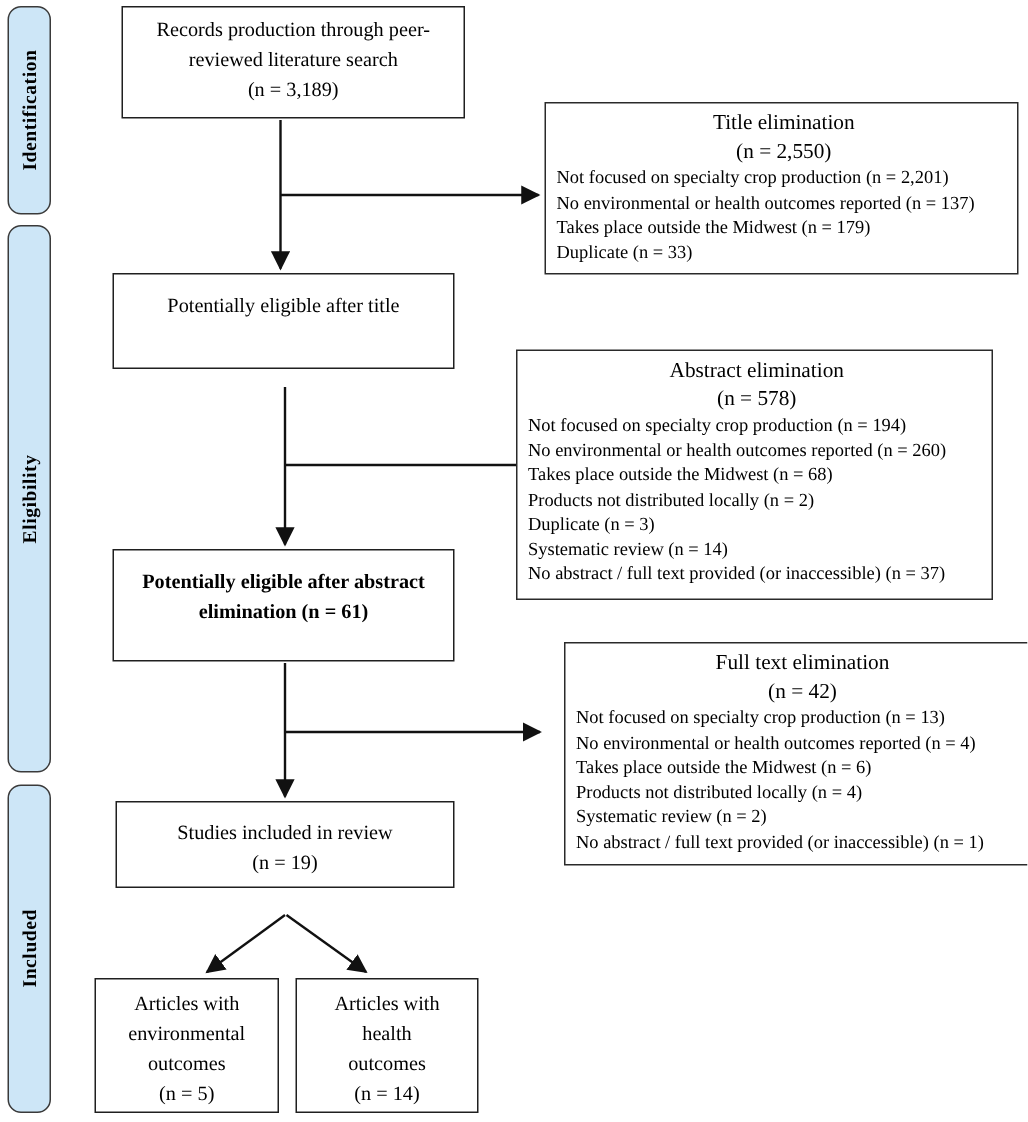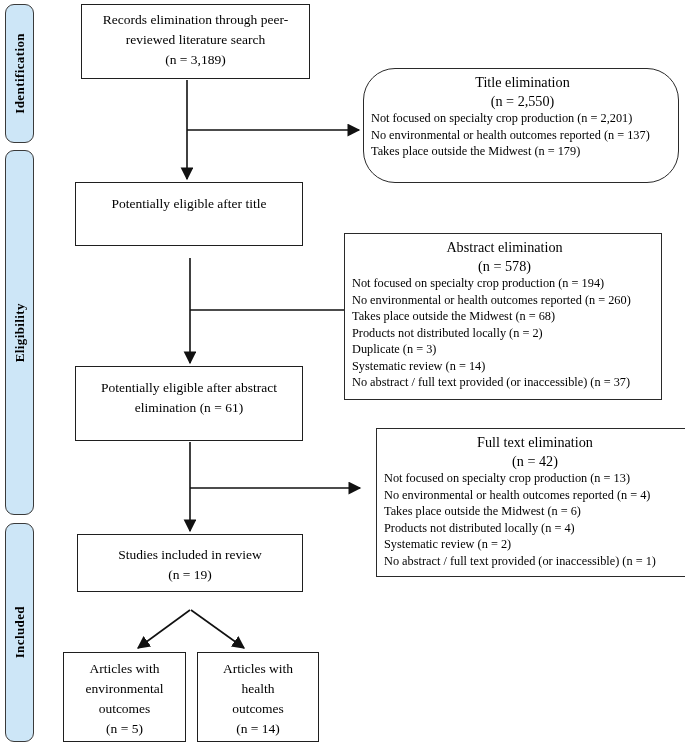--- a/index.html
+++ b/index.html
@@ -24,33 +24,33 @@
   #sbar-eligibility    { top:150px; height:365px; }
   #sbar-included       { top:523px; height:219px; }
 
   
   .fbox {
     position:absolute; background:#fff; border:1.7px solid #1f1f1f;
     box-sizing:border-box; text-align:center; font-size:13.5px; line-height:20px;
   }
   #box-records           { left:81px;  top:4px;   width:229px; height:75px; padding-top:5px; }
   #box-title-eligible    { left:75px;  top:182px; width:228px; height:64px; padding-top:11px; }
-  #box-abstract-eligible { left:75px;  top:366px; width:228px; height:75px; padding-top:11px; }
+  #box-abstract-eligible { left:75px;  top:366px; width:228px; height:75px; padding-top:11px;font-weight:bold; }
   #box-included          { left:77px;  top:534px; width:226px; height:58px; padding-top:10px; }
   #box-env               { left:63px;  top:652px; width:123px; height:90px; padding-top:6px; }
   #box-health            { left:197px; top:652px; width:122px; height:90px; padding-top:6px; }
 
   
   .ebox {
     position:absolute; background:#fff; border:1.4px solid #2a2a2a;
     box-sizing:border-box; font-size:12.3px; line-height:16.5px;
     padding:4px 4px 0 7px;
   }
   .ebox .head { text-align:center; font-size:14.2px; line-height:18.5px; }
-  #elim-title    { left:363px; top:68px;  width:316px; height:115px;border-radius:32px; }
+  #elim-title    { left:363px; top:68px;  width:316px; height:115px; }
   #elim-abstract { left:344px; top:233px; width:318px; height:167px; }
   #elim-fulltext { left:364px; top:428px; width:315px; height:149px;margin-left:12px; }
 </style>
 </head>
 <body>
 
 <div class="canvas">
 
   <svg class="conn" width="685" height="748" viewBox="0 0 685 748">
     <defs>
@@ -74,21 +74,21 @@
     <span>Identification</span>
   </div>
   <div class="sbar" id="sbar-eligibility">
     <span>Eligibility</span>
   </div>
   <div class="sbar" id="sbar-included">
     <span>Included</span>
   </div>
 
   <div class="fbox" id="box-records">
-      <div class="line">Records elimination through peer-</div>
+      <div class="line">Records production through peer-</div>
       <div class="line">reviewed literature search</div>
       <div class="line">(n = 3,189)</div>
     </div>
   <div class="fbox" id="box-title-eligible">
       <div class="line">Potentially eligible after title</div>
     </div>
   <div class="fbox" id="box-abstract-eligible">
       <div class="line">Potentially eligible after abstract</div>
       <div class="line">elimination (n = 61)</div>
     </div>
@@ -109,20 +109,21 @@
       <div class="line">(n = 14)</div>
     </div>
 
   <div class="ebox" id="elim-title">
     <div class="head">Title elimination</div>
     <div class="head">(n = 2,550)</div>
     <div>
         <div class="reason">Not focused on specialty crop production (n = 2,201)</div>
         <div class="reason">No environmental or health outcomes reported (n = 137)</div>
         <div class="reason">Takes place outside the Midwest (n = 179)</div>
+        <div class="reason">Duplicate (n = 33)</div>
       </div>
   </div>
 
   <div class="ebox" id="elim-abstract">
     <div class="head">Abstract elimination</div>
     <div class="head">(n = 578)</div>
     <div>
         <div class="reason">Not focused on specialty crop production (n = 194)</div>
         <div class="reason">No environmental or health outcomes reported (n = 260)</div>
         <div class="reason">Takes place outside the Midwest (n = 68)</div>

